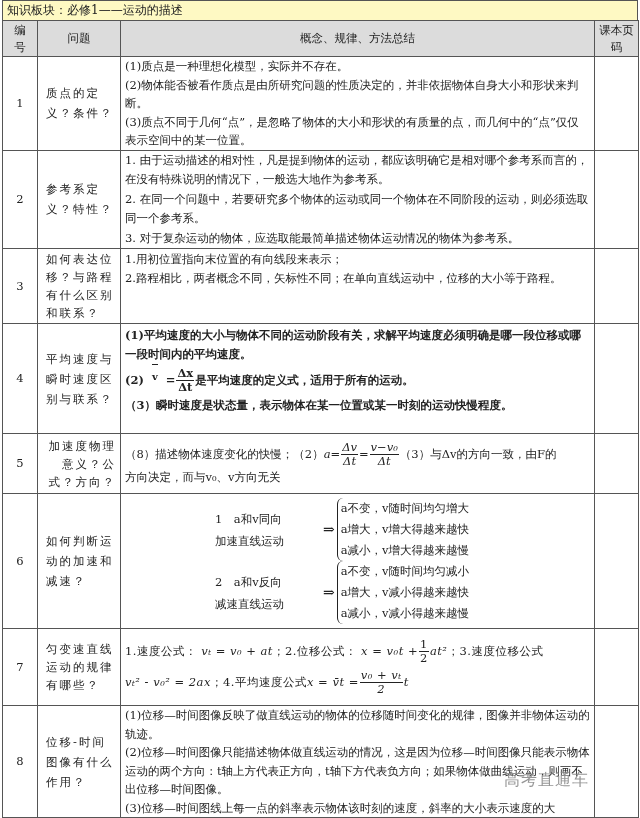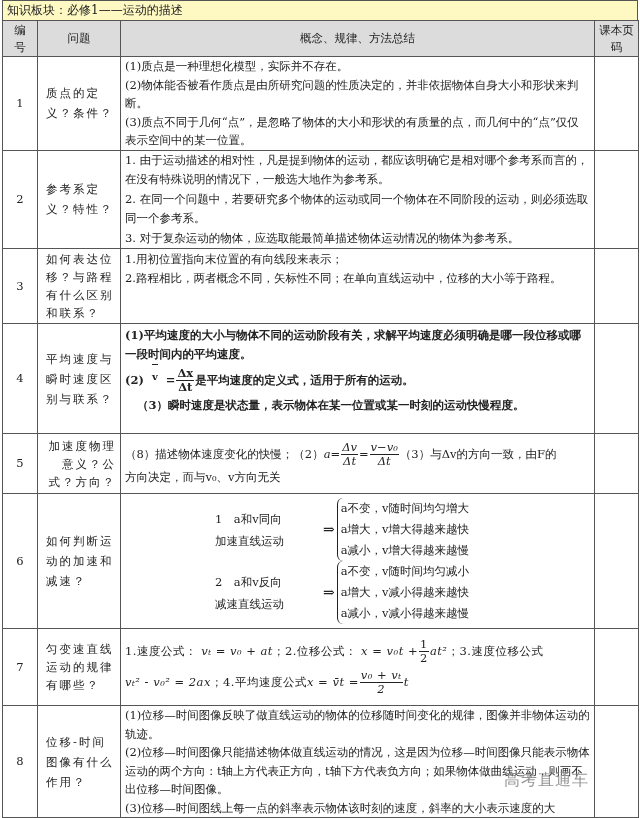--- a/index.html
+++ b/index.html
@@ -82,21 +82,21 @@
     <tr style="height:110px;">
       <td class="num">4</td>
       <td class="q">平均速度与瞬时速度区别与联系？</td>
       <td class="c" style="vertical-align:top;padding-top:2px;font-weight:bold;">
         <span class="line">(1)平均速度的大小与物体不同的运动阶段有关，求解平均速度必须明确是哪一段位移或哪一段时间内的平均速度。</span>
         <span class="line" style="margin-top:4px;">
           <span>(2)</span>
           <span class="vbar" style="font-size:10px;vertical-align:4px;margin-left:4px;">v</span>
           <span style="margin-left:4px;">=</span><span class="frac"><span class="n">Δx</span><span class="d">Δt</span></span><span>是平均速度的定义式，适用于所有的运动。</span>
         </span>
-        <span class="line" style="margin-top:2px;margin-left:12px;">（3）瞬时速度是状态量，表示物体在某一位置或某一时刻的运动快慢程度。</span>
+        <span class="line" style="margin-top:2px;">（3）瞬时速度是状态量，表示物体在某一位置或某一时刻的运动快慢程度。</span>
       </td>
       <td></td>
     </tr>
 
     <tr style="height:60px;">
       <td class="num">5</td>
       <td class="q" style="line-height:18px;text-align:right;">加速度物理意义？公式？方向？</td>
       <td class="c center">
         <span class="line">
           <span>（8）描述物体速度变化的快慢；（2）</span><span class="it">a=</span><span class="frac it"><span class="n">Δv</span><span class="d">Δt</span></span><span>=</span><span class="frac it"><span class="n">v−v₀</span><span class="d">Δt</span></span><span>（3）与Δv的方向一致，由F的</span>

